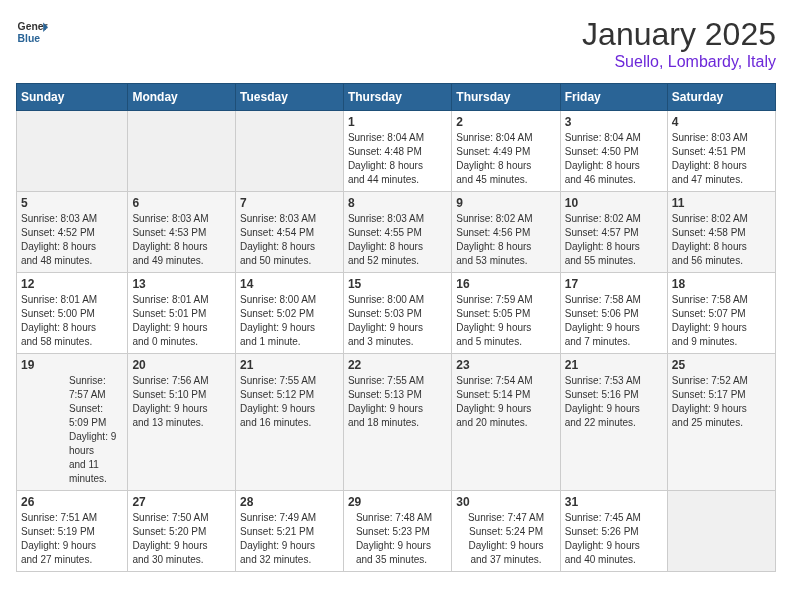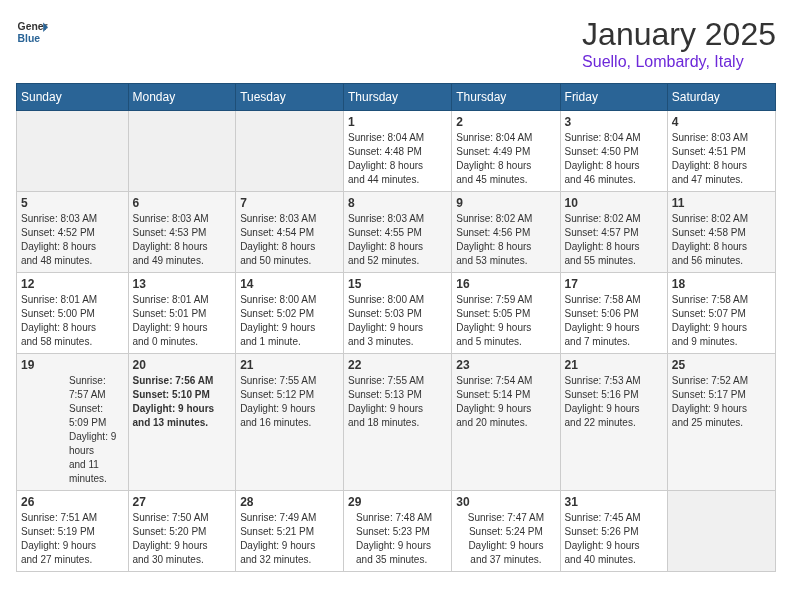--- a/index.html
+++ b/index.html
@@ -18,42 +18,42 @@
     }
     .logo {
       display: flex;
       align-items: center;
       gap: 4px;
     }
     .logo-icon {
       width: 32px;
       height: 32px;
     }
-    .title-block { }
+    .title-block { text-align: right; }
     .calendar-title {
       font-size: 32px;
       font-weight: normal;
       color: #333;
     }
     .calendar-subtitle {
       font-size: 16px;
       color: #6d28d9;
     }
     table {
       width: 100%;
       border-collapse: collapse;
       font-size: 11px;
     }
     thead tr th {
       background-color: #2a6496;
       color: #fff;
       padding: 6px 4px;
       text-align: left;
       font-size: 12px;
-      font-weight: normal;
+      font-weight: bold;
       border: 1px solid #1e4f78;
     }
     tbody tr td {
       border: 1px solid #ccc;
       vertical-align: top;
       padding: 4px;
       height: 80px;
       color: #333;
       width: 113px;
     }
@@ -240,21 +240,21 @@
       <tr>
         <td>
           <div class="day-num">19</div>
           <div class="day-detail" style="white-space: pre-line; margin-left: 48px;">Sunrise: 7:57 AM
 Sunset: 5:09 PM
 Daylight: 9 hours
 and 11 minutes.</div>
         </td>
         <td>
           <div class="day-num">20</div>
-          <div class="day-detail" style="white-space: pre-line; font-weight: bold;">Sunrise: 7:56 AM
+          <div class="day-detail" style="white-space: pre-line;">Sunrise: 7:56 AM
 Sunset: 5:10 PM
 Daylight: 9 hours
 and 13 minutes.</div>
         </td>
         <td>
           <div class="day-num">21</div>
           <div class="day-detail" style="white-space: pre-line;">Sunrise: 7:55 AM
 Sunset: 5:12 PM
 Daylight: 9 hours
 and 16 minutes.</div>

